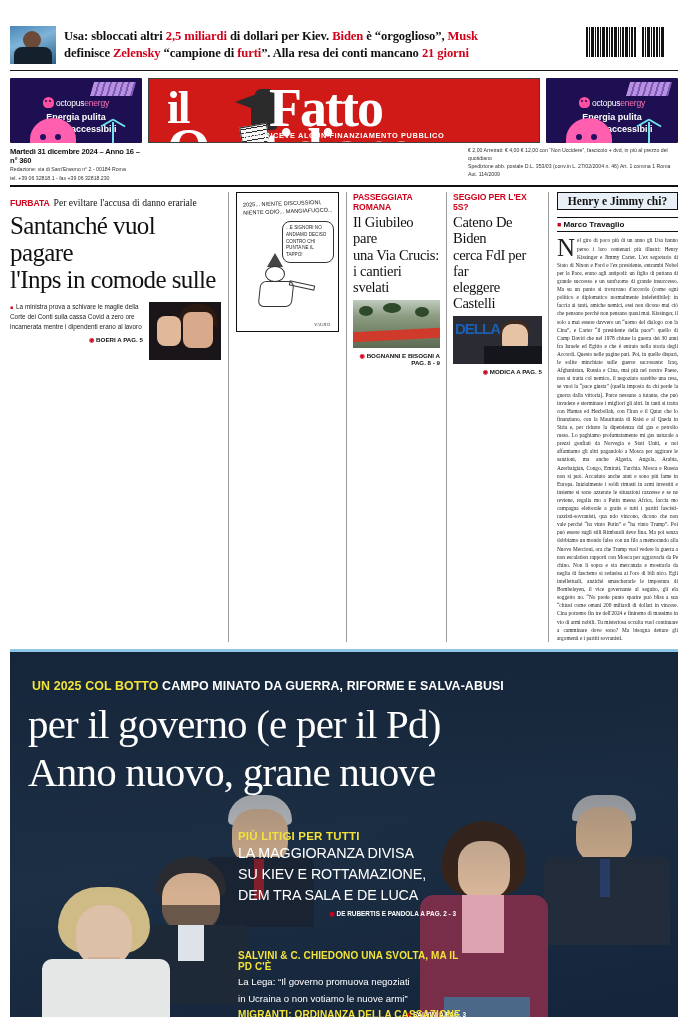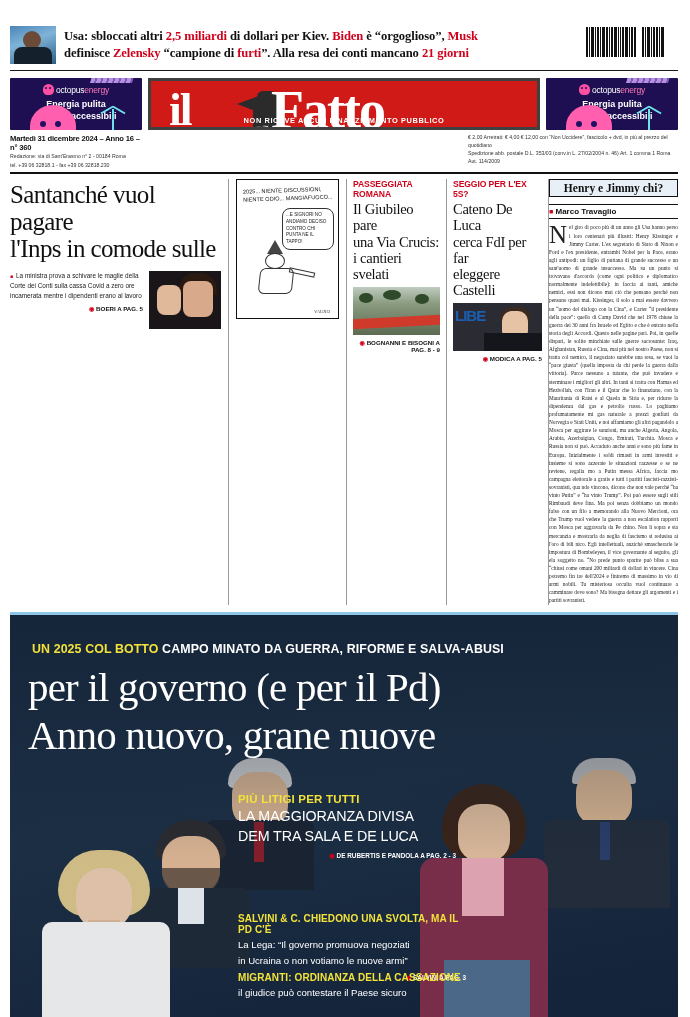--- a/index.html
+++ b/index.html
@@ -25,40 +25,40 @@
   .ts-text .r { color:#d0021b; }
   .barcode { flex:0 0 92px; height:38px; display:flex; align-items:flex-start; gap:1px; padding-top:1px;}
   .barcode .bar { background:#111; height:30px; }
   .barcode .grp2 { display:flex; gap:1px; margin-left:5px;}
 
   
   .masthead { display:flex; gap:6px; margin-top:7px; align-items:stretch; }
   .ad-box { width:132px; flex:0 0 132px; background:#1d0f52; position:relative; overflow:hidden;
             border-radius:1px; }
   .ad-inner { padding:4px; height:100%; display:flex; flex-direction:column; align-items:center; }
-  .ad-logo { display:flex; align-items:center; gap:2px; margin-top:2px; }
+  .ad-logo { display:flex; align-items:center; gap:2px; margin-top:15px; }
   .ad-logo .oct { width:11px; height:11px; border-radius:50% 50% 40% 40%; background:#ff4fa3; position:relative;}
   .ad-logo .oct:after{content:""; position:absolute; left:2px; top:3px; width:2px;height:2px;background:#1d0f52;border-radius:50%;
                       box-shadow:4px 0 0 #1d0f52;}
   .ad-logo .txt { font-family:"Liberation Sans",sans-serif; font-size:8.5px; font-weight:bold; color:#fff; letter-spacing:-0.2px;}
   .ad-logo .txt span{ color:#ff7ab8; font-weight:normal;}
   .ad-art { flex:1; width:100%; position:relative; margin-top:4px;}
   .ad-art .octo { position:absolute; left:16px; top:6px; width:46px; height:42px; background:#ff5fae;
                   border-radius:50% 50% 38% 38%; }
   .ad-art .octo:before{content:""; position:absolute; left:10px; top:16px; width:6px;height:6px;background:#231063;border-radius:50%;
                        box-shadow:15px 0 0 #231063;}
   .ad-art .octo:after{content:""; position:absolute; left:15px; top:26px; width:14px;height:6px;
                       border-bottom:2px solid #231063; border-radius:0 0 10px 10px;}
   .ad-art .turb { position:absolute; right:8px; top:4px; width:34px; height:34px; }
   .ad-art .turb div { position:absolute; background:#6fe3e8; }
   .ad-art .panel { position:absolute; right:4px; bottom:16px; width:42px; height:14px;
                    background:repeating-linear-gradient(90deg,#b98fe0 0 4px,#7a5ab8 4px 6px); transform:skewX(-16deg); }
   .ad-cap { font-family:"Liberation Sans",sans-serif; font-size:9px; font-weight:bold; color:#fff;
             text-align:center; line-height:1.3; padding-bottom:4px;}
-  .logo-box { flex:1; background:#cf1a17; position:relative; overflow:hidden; border:3px solid #404040; }
+  .logo-box { flex:1; background:#cf1a17; position:relative; overflow:hidden; border:1px solid #404040; }
   .logo-il { position:absolute; left:18px; top:2px; font-family:"Liberation Serif",serif; font-weight:bold;
              font-size:46px; color:#fff; letter-spacing:-2px; }
   .logo-fatto { position:absolute; left:120px; top:-2px; font-family:"Liberation Serif",serif; font-weight:bold;
              font-size:54px; color:#fff; letter-spacing:-2px; }
   .logo-quot { position:absolute; left:18px; top:38px; font-family:"Liberation Serif",serif; font-weight:bold;
              font-size:56px; color:#fff; letter-spacing:-2.5px; }
   .logo-sub { position:absolute; left:0; right:0; bottom:2px; text-align:center;
               font-family:"Liberation Sans",sans-serif; font-size:7.4px; font-weight:bold; letter-spacing:0.6px; color:#fff;}
   .megaphone { position:absolute; left:86px; top:10px; width:50px; height:62px; }
   .megaphone .cone { position:absolute; left:0; top:4px; width:0;height:0;
@@ -80,21 +80,21 @@
   .dl-right .r1 { font-size:5.2px; color:#333; line-height:1.5;}
 
   .rule-thick { border-top:2.2px solid #111; margin-top:3px; }
 
   
   .newsrow { display:flex; margin-top:5px; }
   .col-a { width:218px; flex:0 0 218px; padding-right:7px; }
   .col-b { width:100px; flex:0 0 100px; padding:0 7px; border-left:1px solid #9a9a9a;}
   .col-c { width:112px; flex:0 0 112px; padding:0 6px; border-left:1px solid #9a9a9a;}
   .col-d { width:112px; flex:0 0 112px; padding:0 6px; border-left:1px solid #9a9a9a;}
-  .col-e { flex:1; padding-left:0; border-left:1px solid #9a9a9a;}
+  .col-e { flex:1; padding-left:8px; border-left:1px solid #9a9a9a;}
 
   .kicker { font-family:"Liberation Sans",sans-serif; font-size:8.6px; font-weight:bold;
             color:#d0021b; letter-spacing:-0.1px; }
   .kick-line { font-family:"Liberation Serif",serif; font-size:9.6px; color:#111; }
   .hl-a { font-family:"Liberation Serif",serif; font-size:25px; line-height:1.08; color:#111;
           margin-top:2px; letter-spacing:-0.6px;}
   .sub-a { display:flex; gap:6px; margin-top:9px; }
   .sub-a .txt { flex:1; font-family:"Liberation Sans",sans-serif; font-size:6.4px; line-height:1.55; color:#222;}
   .sub-a .txt:before{ content:"■"; color:#d0021b; font-size:5px; margin-right:3px; vertical-align:middle;}
   .sub-a .ph { width:72px; flex:0 0 72px; height:58px; background:#1a1518; position:relative; overflow:hidden;}
@@ -311,20 +311,22 @@
     <div class="dl-right">
       <div class="r1">€ 2,00   Arretrati: € 4,00   € 12,00 con “Non Uccidere”, fascicolo + dvd, in più al prezzo del quotidiano</div>
       <div class="r1">Spedizione abb. postale D.L. 353/03 (conv.in L. 27/02/2004 n. 46) Art. 1 comma 1 Roma Aut. 114/2009</div>
     </div>
   </div>
   <div class="rule-thick"></div>
 
   <div class="newsrow">
 
     <div class="col-a">
+      <div><span class="kicker">FURBATA</span>
+           <span class="kick-line">Per eviltare l'accusa di danno erariale</span></div>
       <div class="hl-a">
         <div>Santanché vuol pagare</div>
         <div>l'Inps in comode sulle</div>
       </div>
       <div class="sub-a">
         <div>
           <div class="txt">La ministra prova a schivare le maglie della Corte dei Conti sulla cassa Covid a zero ore incamerata mentre i dipendenti erano al lavoro</div>
           <div class="byline">
             <span class="dot">◉</span>
             <span>BOERI</span>
@@ -369,26 +371,26 @@
       <div class="byline">
         <span class="dot">◉</span>
         <span>BOGNANNI E BISOGNI</span>
         <span>A PAG. 8 - 9</span>
       </div>
     </div>
 
     <div class="col-d" style="width:102px;flex:0 0 102px">
       <div class="kicker">SEGGIO PER L'EX 5S?</div>
       <div class="hl-b">
-        <div>Cateno De Luca</div>
+        <div>Cateno De Biden</div>
         <div>cerca FdI per far</div>
         <div>eleggere Castelli</div>
       </div>
       <div class="ph-c">
-        <div class="lib">LIBE</div>
+        <div class="lib">DELLA</div>
         <div class="hair"></div>
           <div class="face"></div>
           <div class="suit"></div>
       </div>
       <div class="byline">
         <span class="dot">◉</span>
         <span>MODICA</span>
         <span>A PAG. 5</span>
       </div>
     </div>
@@ -447,20 +449,21 @@
       <span>CAMPO MINATO DA GUERRA, RIFORME E SALVA-ABUSI</span>
     </div>
     <div class="f-title">
       <div>per il governo (e per il Pd)</div>
       <div>Anno nuovo, grane nuove</div>
     </div>
 
     <div class="f-sub">
       <div class="h">PIÙ LITIGI PER TUTTI</div>
       <div class="l">LA MAGGIORANZA DIVISA</div>
+      <div class="l">SU KIEV E ROTTAMAZIONE,</div>
       <div class="l">DEM TRA SALA E DE LUCA</div>
       <div class="f-ref">
         <span class="dot">◉</span>
         <span>DE RUBERTIS E PANDOLA A PAG. 2 - 3</span>
       </div>
     </div>
 
     <div class="f-blk" style="top:298px">
       <div class="h">SALVINI &amp; C. CHIEDONO UNA SVOLTA, MA IL PD C'È</div>
       <div class="l">La Lega: “Il governo promuova negoziati</div>

